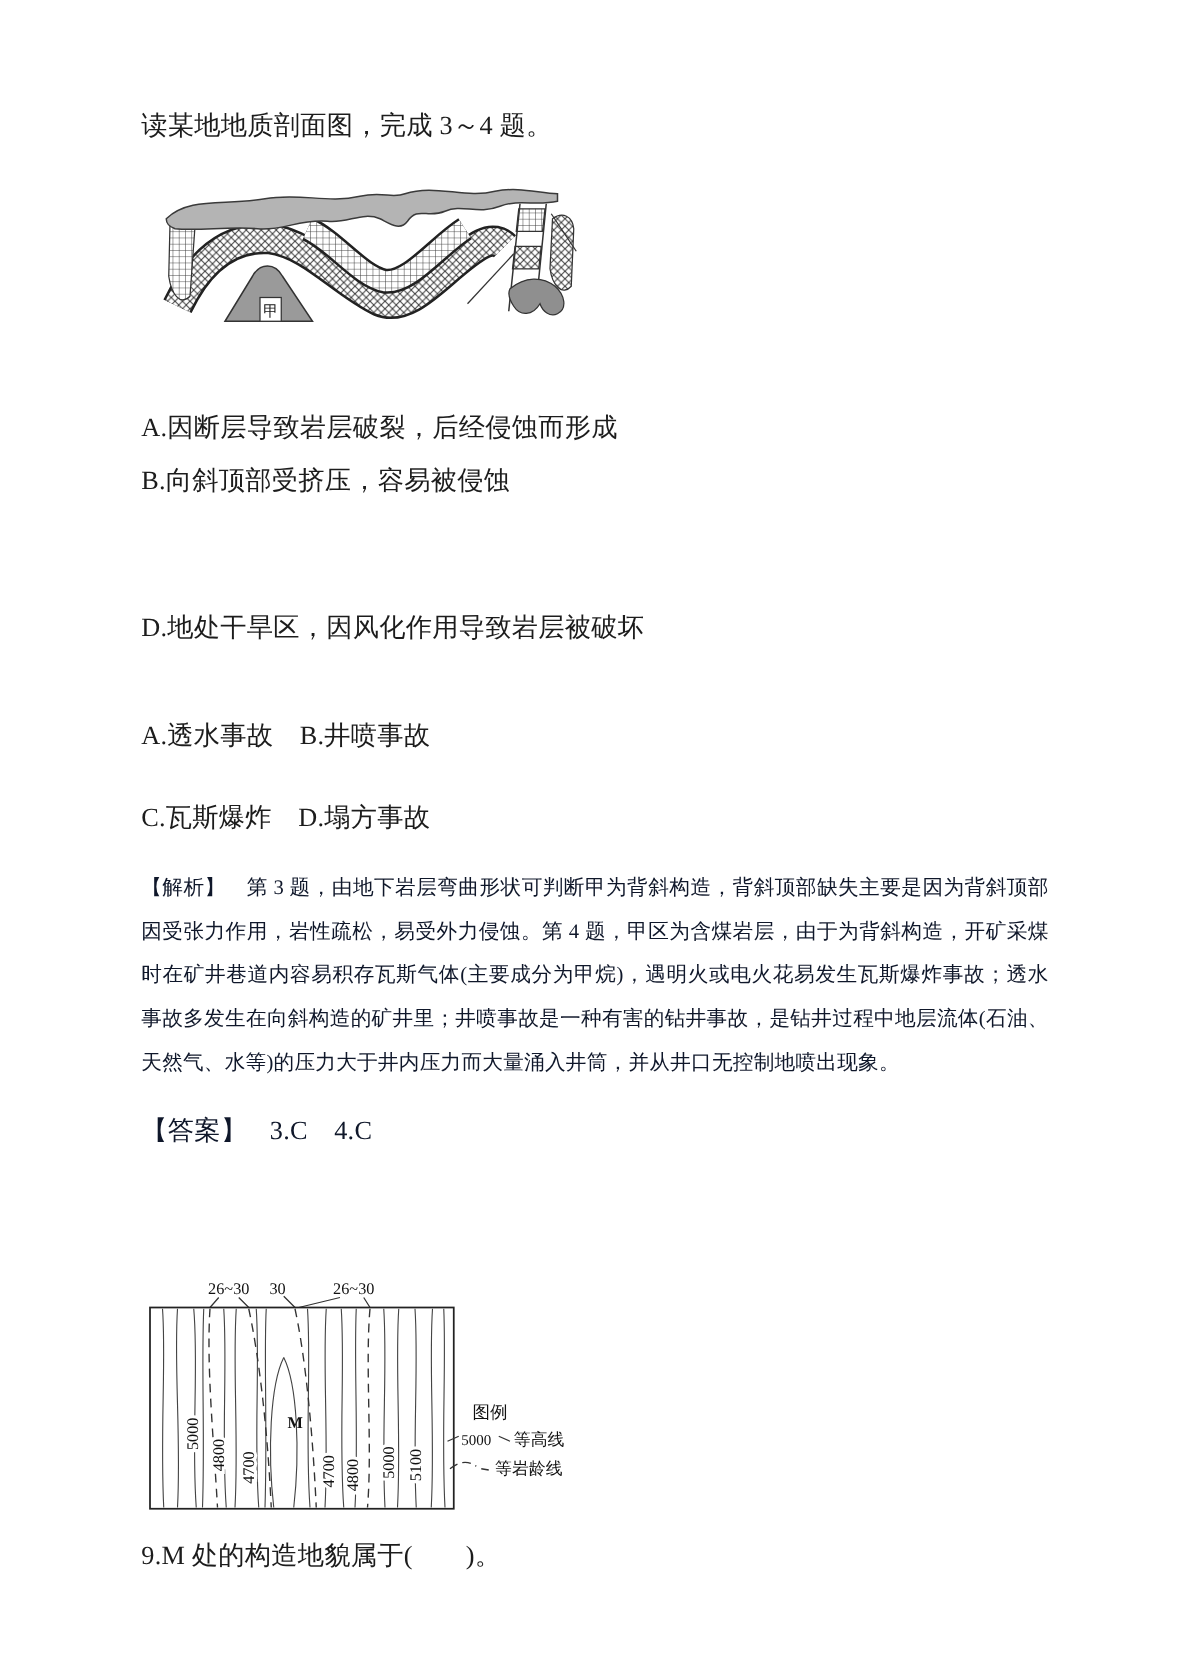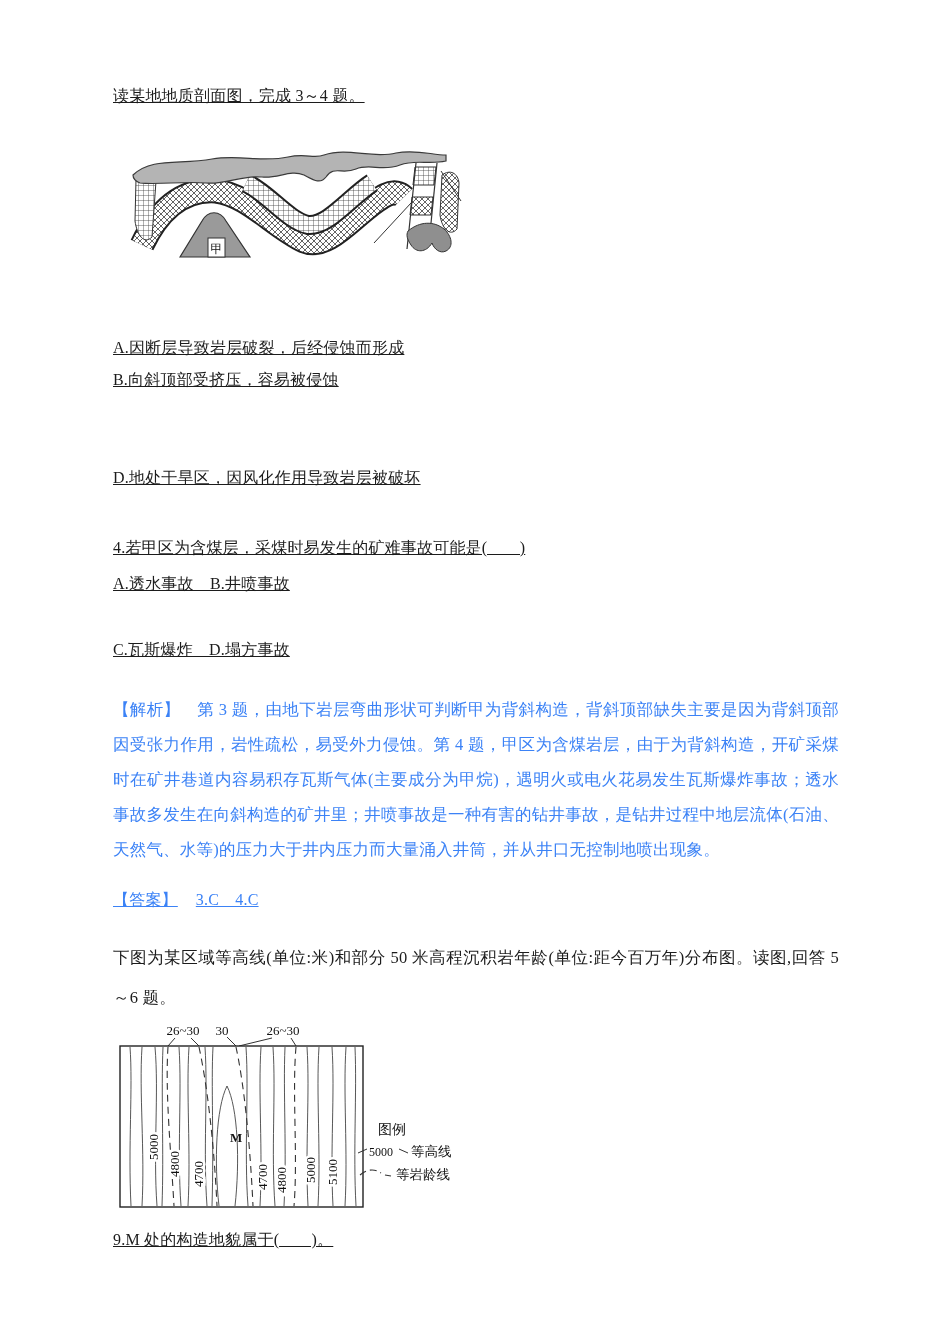--- a/index.html
+++ b/index.html
@@ -1,23 +1,23 @@
 <!DOCTYPE html>
 <html><head>
 <meta charset="utf-8">
 <style>
   html,body{margin:0;padding:0;background:#ffffff;}
   .page{
     position:relative;width:950px;height:1344px;background:#ffffff;overflow:hidden;
     font-family:"Liberation Serif","DejaVu Serif",serif;color:#1c1c1c;
   }
-  .tline{position:absolute;left:113px;font-size:16px;white-space:pre;letter-spacing:.2px;text-decoration:underline;}
+  .tline{position:absolute;left:113px;font-size:21px;white-space:pre;letter-spacing:.2px;}
   .para{position:absolute;left:113px;width:726px;font-size:16.5px;line-height:35px;
         text-align:justify;text-justify:inter-ideograph;letter-spacing:.2px;}
-  .red{color:#3b82f6;}
+  .red{color:#0f172a;}
   .ans-gap{display:inline-block;width:18px;}
   svg text{font-family:"Liberation Serif","DejaVu Serif",serif;}
   .fig{position:absolute;}
 </style>
 </head>
 <body>
 
 <div class="page">
 
   <div class="tline" style="top:86px">读某地地质剖面图，完成 3～4 题。</div>
@@ -59,32 +59,30 @@
 
     <path d="M5,30 C24,12 52,20 84,14 C112,9 134,18 160,12 C178,8 186,14 196,10 C220,2 244,14 268,8 C288,4 304,10 318,10 L318,16 C300,20 288,14 272,20 C254,27 242,18 228,24 C214,30 206,20 198,32 C192,40 184,34 176,30 C162,24 150,34 134,32 C112,30 98,40 78,38 C56,36 30,40 12,38 C7,36 5,34 5,30 Z" fill="#b4b4b4" stroke="#3a3a3a" stroke-width="1.2"></path>
 
     <g>
       <path d="M52,112 L74,76 C80,65 92,65 98,76 L122,112 Z" fill="#9a9a9a" stroke="#333" stroke-width="1.2"></path>
       <rect x="80" y="93" width="17" height="19" fill="#ffffff" stroke="#333" stroke-width="1"></rect>
       <text x="88.5" y="108" font-size="12" text-anchor="middle" fill="#111">甲</text>
     </g>
   </svg>
 
-  <div class="tline" style="top:338px">A.因断层导致岩层破裂，后经侵蚀而形成</div>
+  <div class="tline" style="top:328px">A.因断层导致岩层破裂，后经侵蚀而形成</div>
   <div class="tline" style="top:370px">B.向斜顶部受挤压，容易被侵蚀</div>
-  <div class="tline" style="top:468px">D.地处干旱区，因风化作用导致岩层被破坏</div>
-  <div class="tline" style="top:538px">4.若甲区为含煤层，采煤时易发生的矿难事故可能是(　　)</div>
+  <div class="tline" style="top:488px">D.地处干旱区，因风化作用导致岩层被破坏</div>
   <div class="tline" style="top:574px">A.透水事故　B.井喷事故</div>
   <div class="tline" style="top:640px">C.瓦斯爆炸　D.塌方事故</div>
 
   <div class="para red" style="top:692px"><span>【解析】</span><span>　第 3 题，由地下岩层弯曲形状可判断甲为背斜构造，背斜顶部缺失主要是因为背斜顶部因受张力作用，岩性疏松，易受外力侵蚀。第 4 题，甲区为含煤岩层，由于为背斜构造，开矿采煤时在矿井巷道内容易积存瓦斯气体(主要成分为甲烷)，遇明火或电火花易发生瓦斯爆炸事故；透水事故多发生在向斜构造的矿井里；井喷事故是一种有害的钻井事故，是钻井过程中地层流体(石油、天然气、水等)的压力大于井内压力而大量涌入井筒，并从井口无控制地喷出现象。</span></div>
 
   <div class="tline red" style="top:890px"><span>【答案】</span><span class="ans-gap"></span><span>3.C　4.C</span></div>
 
-  <div class="para" style="top:938px;line-height:40px">下图为某区域等高线(单位:米)和部分 50 米高程沉积岩年龄(单位:距今百万年)分布图。读图,回答 5～6 题。</div>
 
   <svg class="fig" style="left:115px;top:1022px" width="410" height="195" viewBox="0 0 410 195">
 
     <g font-size="13" fill="#111">
       <text x="68" y="13" text-anchor="middle">26~30</text>
       <text x="107" y="13" text-anchor="middle">30</text>
       <text x="168" y="13" text-anchor="middle">26~30</text>
       <path d="M60,16 L53,24 M76,16 L84,24 M112,15 L121,24 M157,16 L124,24 M176,16 L181,24" stroke="#333" stroke-width="1" fill="none"></path>
     </g>
 

